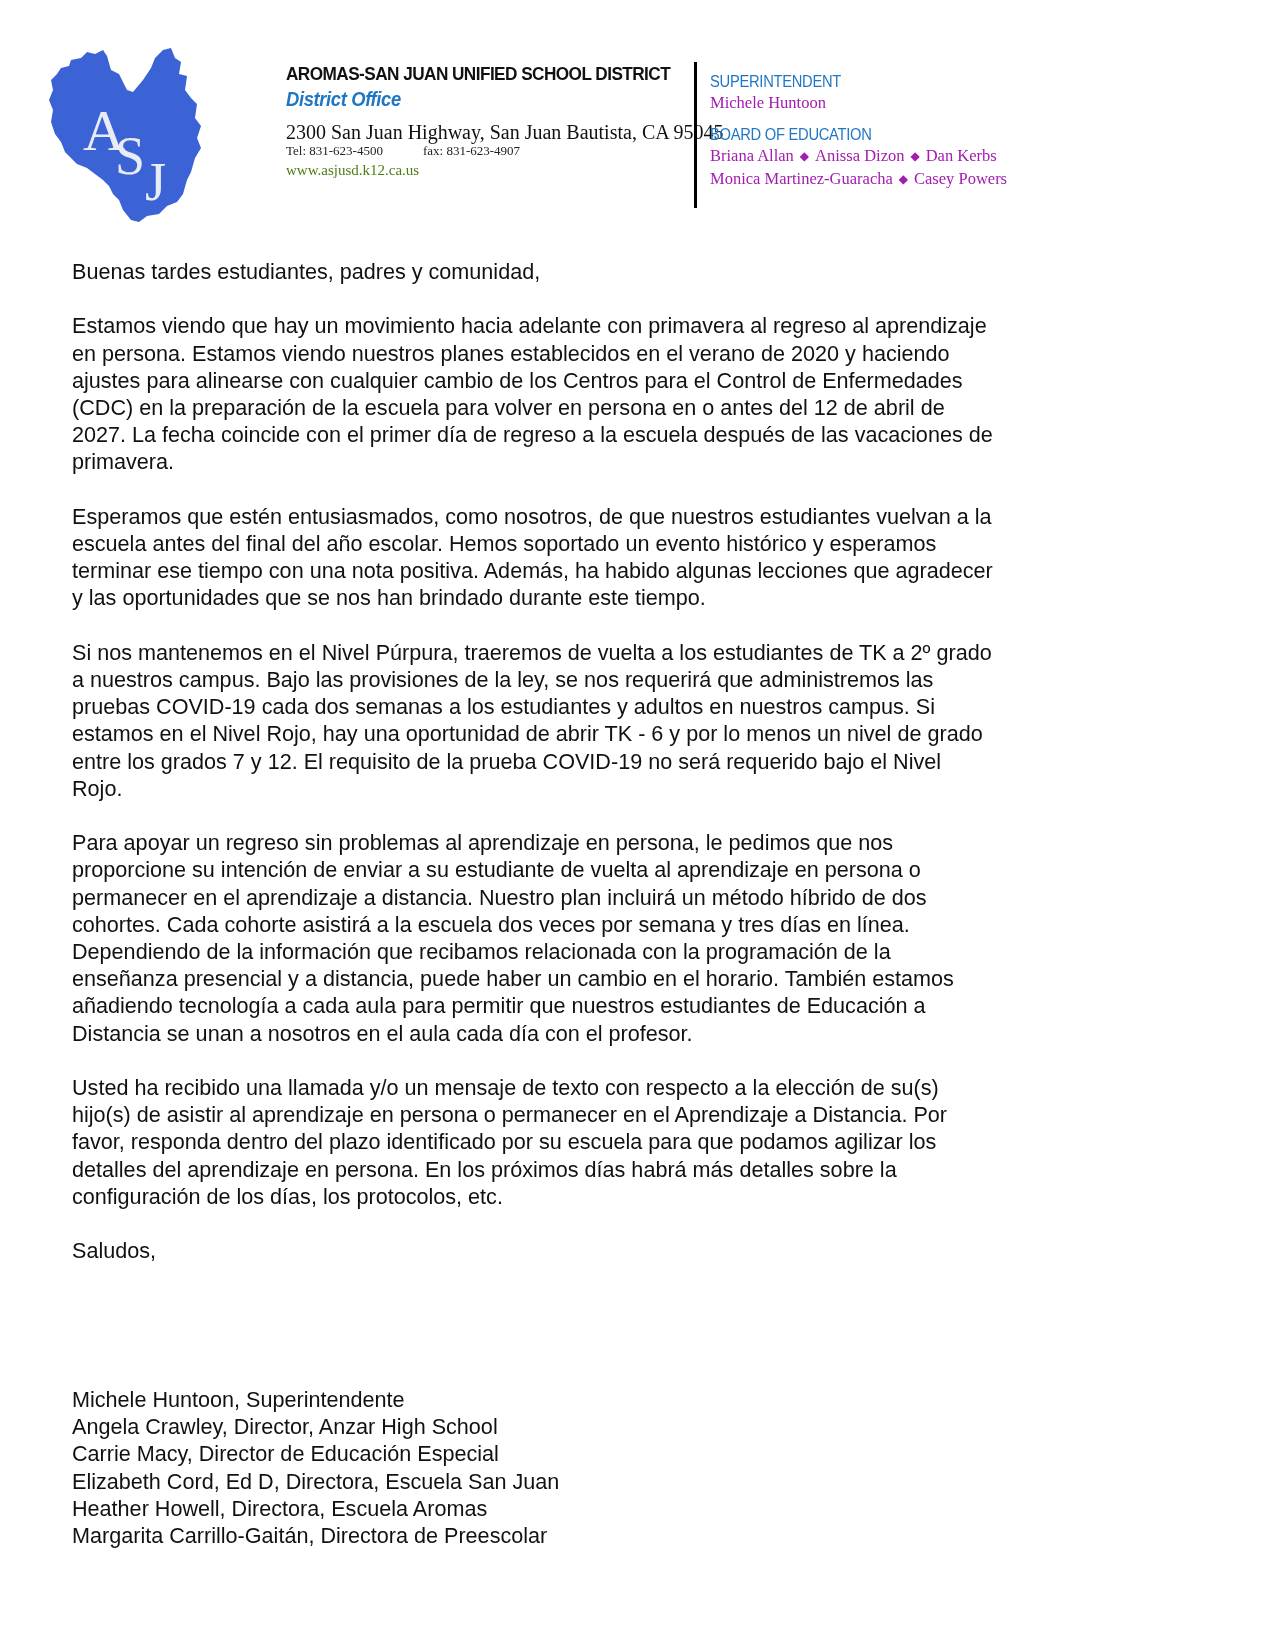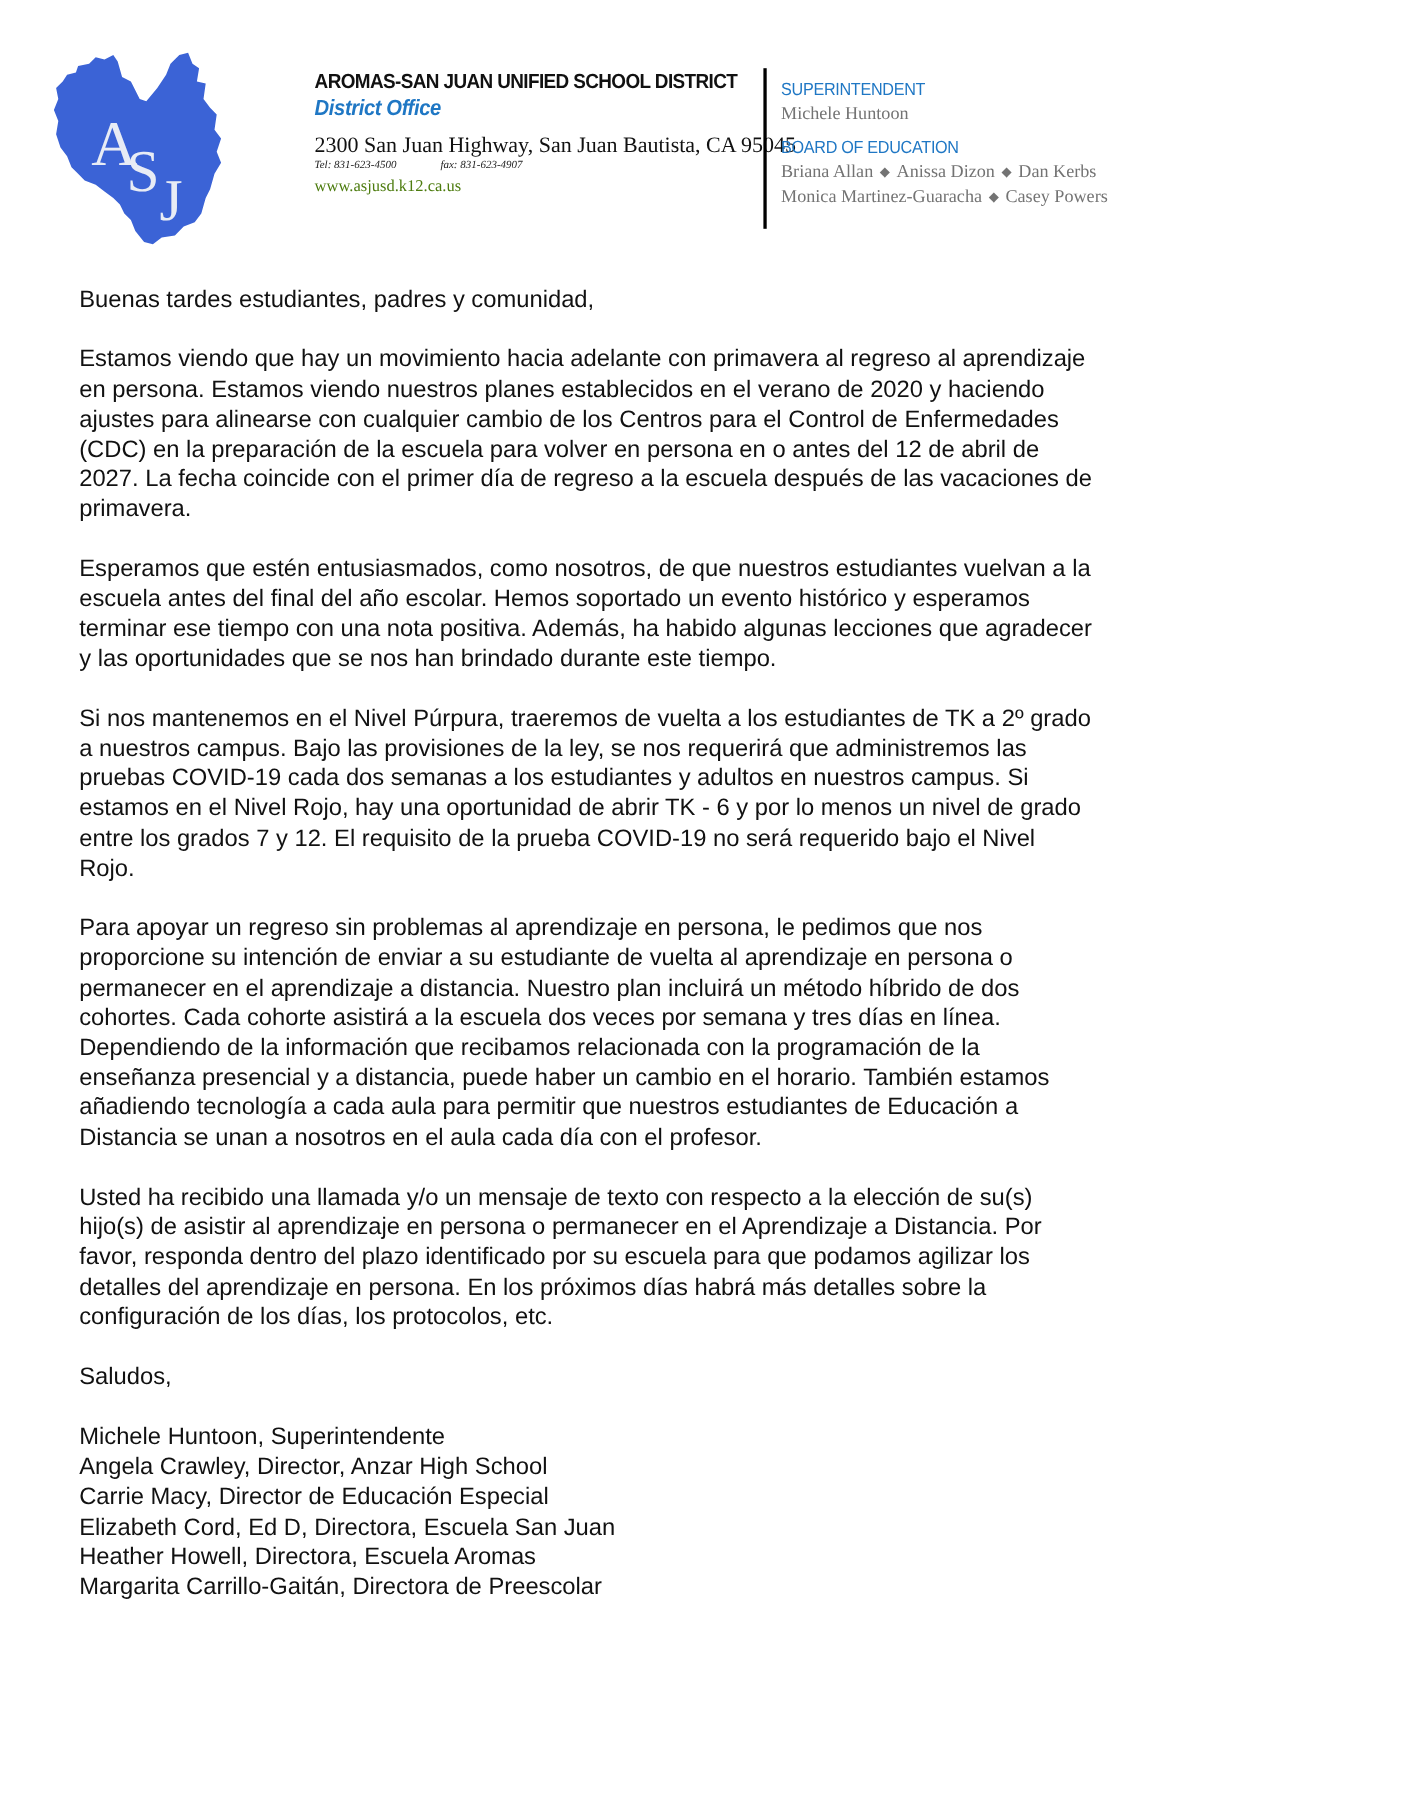--- a/index.html
+++ b/index.html
@@ -2,33 +2,33 @@
 <html><head>
   <meta charset="utf-8">
   <style>
     html, body { margin: 0; padding: 0; background: #ffffff; }
     body { width: 1275px; height: 1650px; position: relative; overflow: hidden; color: #111; }
     .logo { position: absolute; left: 47px; top: 46px; width: 160px; height: 178px; }
     .hdr-left { position: absolute; left: 286px; top: 62px; width: 410px; }
     .district-name { font-family: "Liberation Sans", sans-serif; font-weight: bold; font-size: 18.5px; letter-spacing: -0.6px; color: #111; line-height: 24px; transform: scaleX(0.93); transform-origin: left; white-space: nowrap; }
     .district-office { font-family: "Liberation Sans", sans-serif; font-weight: bold; font-style: italic; font-size: 20px; color: #1f77c4; line-height: 26px; letter-spacing: -0.4px; transform: scaleX(0.92); transform-origin: left; }
     .address { font-family: Liberation Serif, serif; font-size: 20px; line-height: 20px; margin-top: 10px; white-space: nowrap; }
-    .phones { font-family: "Liberation Serif", serif; font-style: italic; font-size: 10px; line-height: 18px; color: #222; white-space: nowrap; }
+    .phones { font-family: "Liberation Serif", serif; font-size: 13px; line-height: 18px; color: #222; white-space: nowrap; }
     .phones .fax { margin-left: 40px; }
     .web { font-family: "Liberation Serif", serif; font-size: 15px; line-height: 20px; color: #4d7c0f; }
     .vrule { position: absolute; left: 694px; top: 62px; width: 3px; height: 146px; background: #000; }
     .hdr-right { position: absolute; left: 710px; top: 72px; width: 380px; }
     .hdr-label { font-family: "Liberation Sans", sans-serif; font-size: 16px; color: #1f77c4; letter-spacing: -0.3px; line-height: 20px; transform: scaleX(0.92); transform-origin: left; }
-    .hdr-name { font-family: "Liberation Serif", serif; font-size: 16.5px; line-height: 21px; color: #737373; white-space: nowrap; }
+    .hdr-name { font-family: "Liberation Serif", serif; font-size: 16.5px; line-height: 21px; color: #a21caf; white-space: nowrap; }
     .diamond { font-size: 12px; margin: 0 6px; position: relative; top: -1px; }
     .gap { height: 12px; }
     .body-text { position: absolute; left: 72px; top: 258px; width: 1040px; font-family: "Liberation Sans", sans-serif; font-size: 21.6px; line-height: 27.2px; color: #111; }
     .body-text p { margin: 0 0 27.2px 0; }
     .body-text .line { display: block; white-space: nowrap; }
-    .signers { position: absolute; left: 72px; top: 1292px; font-family: "Liberation Sans", sans-serif; font-size: 21.6px; line-height: 27.2px; color: #111; }
+    .signers { position: absolute; left: 72px; top: 1386px; font-family: "Liberation Sans", sans-serif; font-size: 21.6px; line-height: 27.2px; color: #111; }
     .signers div { white-space: nowrap; }
   </style>
 </head>
 <body>
 
 <div class="logo">
   <svg width="160" height="178" viewBox="0 0 160 178">
     <path id="logo-shape" d="M14,22 L22,20 L24,14 L34,12 L40,6 L48,8 L56,4 L60,10 L64,24 L72,28 L80,44 L86,46 L96,34 L104,22 L108,12 L116,4 L124,2 L128,12 L134,16 L132,28 L140,30 L138,44 L144,52 L150,58 L148,72 L154,80 L150,92 L154,102 L148,112 L144,126 L140,134 L136,148 L130,156 L120,160 L112,168 L100,170 L92,176 L84,174 L76,164 L72,154 L66,148 L62,140 L56,134 L48,128 L40,122 L30,118 L24,112 L18,106 L14,96 L8,88 L4,76 L6,64 L2,54 L6,44 L4,34 L10,28 Z" fill="#3b63d6"></path>
     <text x="36" y="104" font-family="Liberation Serif, serif" font-size="58" fill="#e8ecf5">A</text>
     <text x="68" y="128" font-family="Liberation Serif, serif" font-size="54" fill="#e8ecf5">S</text>

